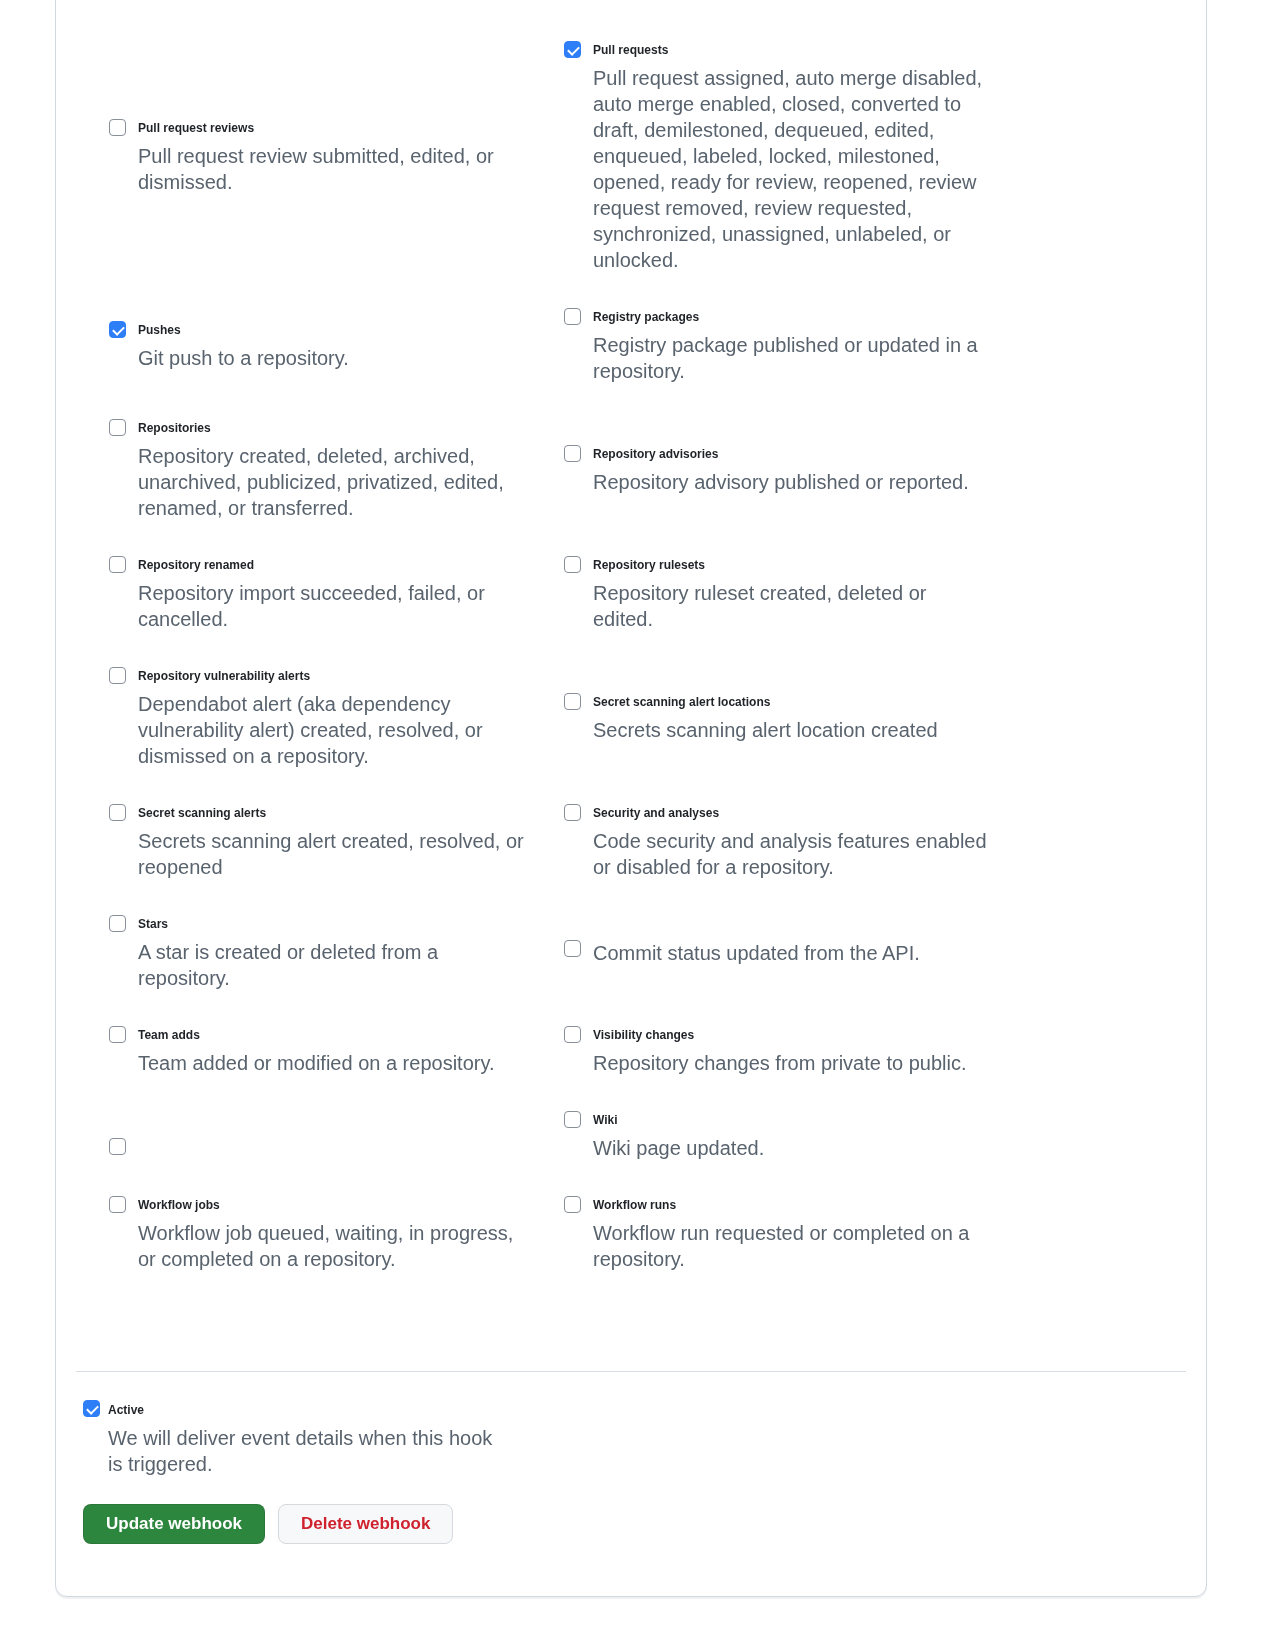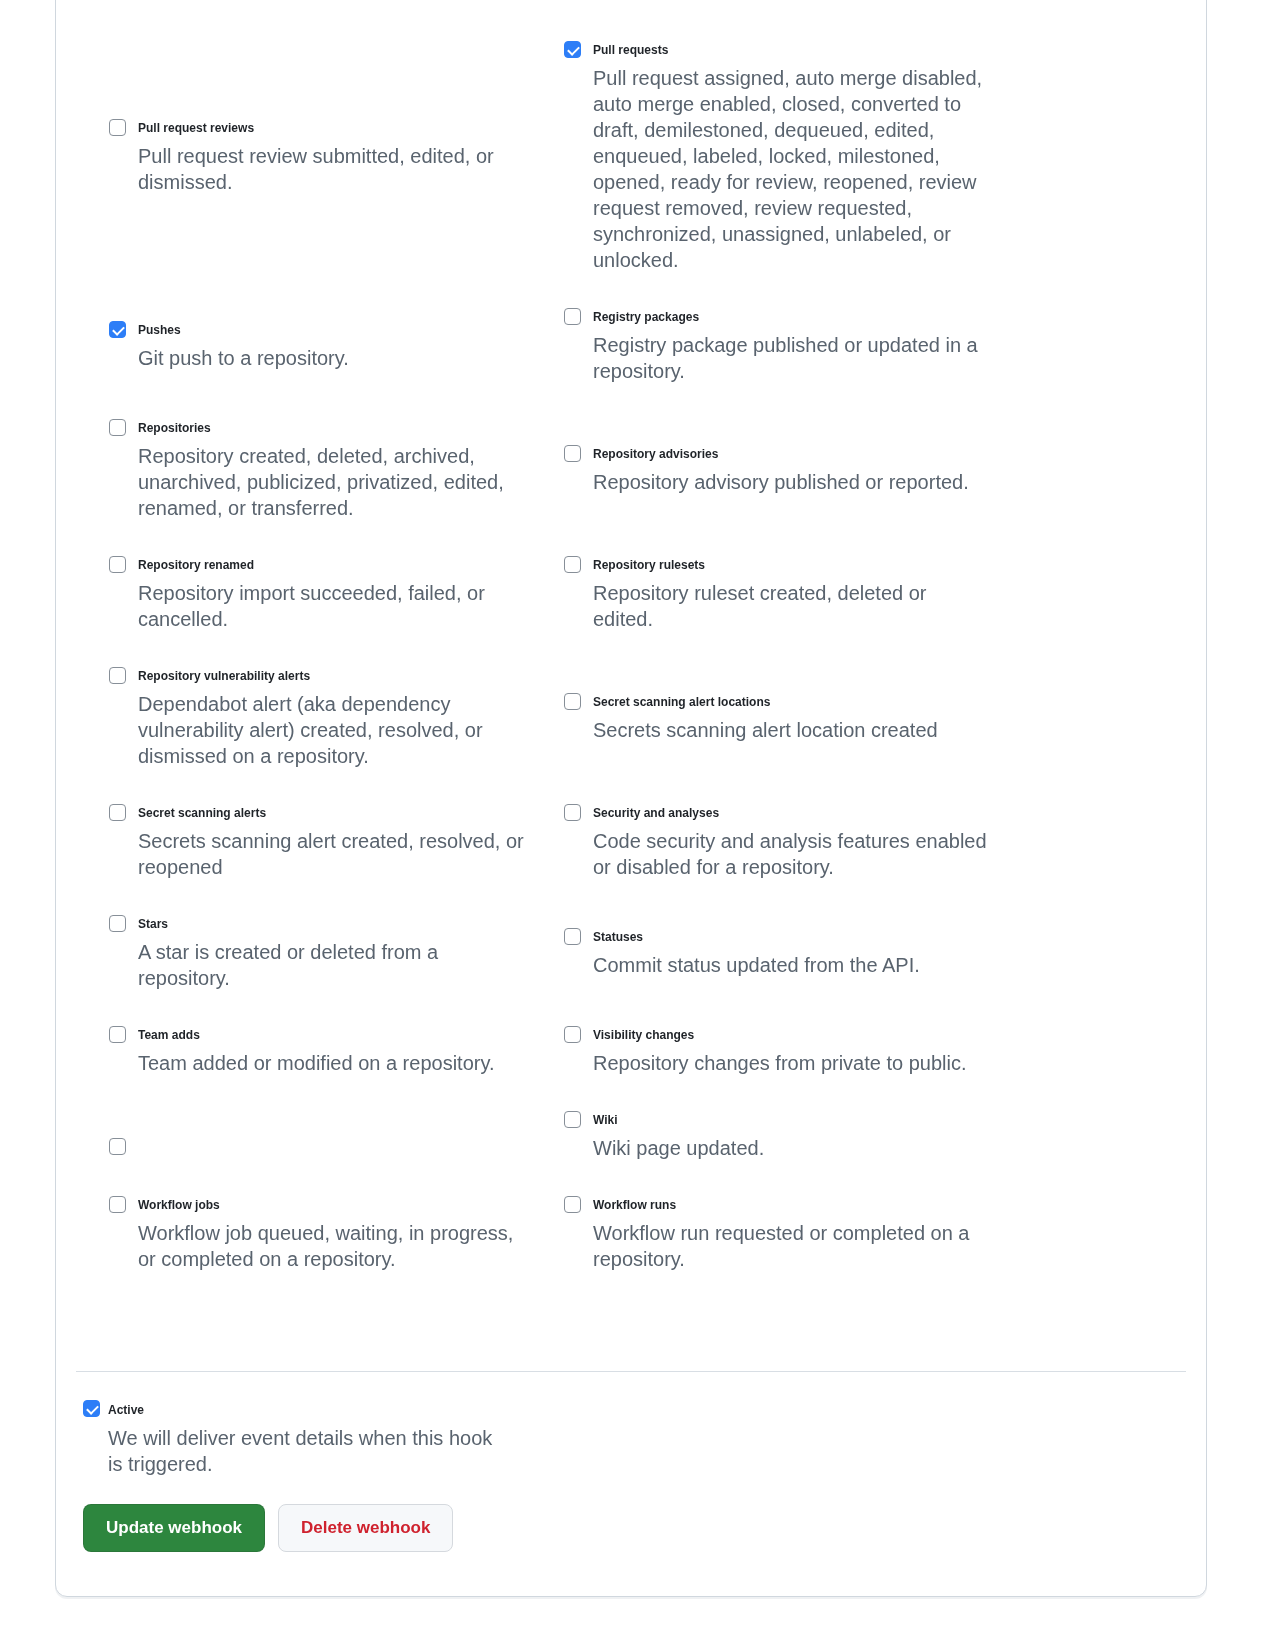--- a/index.html
+++ b/index.html
@@ -47,21 +47,21 @@
   .ev-desc{
     font-size:20px;font-weight:400;color:var(--desc-text);line-height:26px;
     margin-top:3px;max-width:398px;display:block;
   }
   .divider{height:1px;background:var(--divider);margin:99px 20px 0 20px;}
   .active-section{padding:26px 0 0 27px;position:relative;}
   .active-row{position:relative;padding-left:25px;}
   .active-row .cb{top:2px;}
   .buttons-row{display:flex;gap:13px;padding:27px 0 0 27px;}
   .btn{
-    height:48px;border-radius:8px;font-size:17px;font-weight:700;
+    height:40px;border-radius:8px;font-size:17px;font-weight:700;
     padding:0 22px;border:1px solid transparent;cursor:pointer;
     font-family:"Liberation Sans", sans-serif;display:inline-flex;align-items:center;
   }
   .btn-primary{background:var(--green);color:#ffffff;border-color:rgba(31,35,40,0.15);}
   .btn-danger{background:var(--btn-secondary-bg);color:var(--danger-red);border-color:#d5d9de;}
 </style>
 </head>
 <body>
 
 <div class="card">
@@ -126,21 +126,20 @@
     <span class="ev-label">Security and analyses</span>
     <span class="ev-desc">Code security and analysis features enabled or disabled for a repository.</span>
   </div>
       <div class="event-cell">
     <span class="cb"></span>
     <span class="ev-label">Stars</span>
     <span class="ev-desc">A star is created or deleted from a repository.</span>
   </div>
       <div class="event-cell">
     <span class="cb"></span>
-    <span class="ev-label">Statuses</span>
     <span class="ev-desc">Commit status updated from the API.</span>
   </div>
       <div class="event-cell">
     <span class="cb"></span>
     <span class="ev-label">Team adds</span>
     <span class="ev-desc">Team added or modified on a repository.</span>
   </div>
       <div class="event-cell">
     <span class="cb"></span>
     <span class="ev-label">Visibility changes</span>

